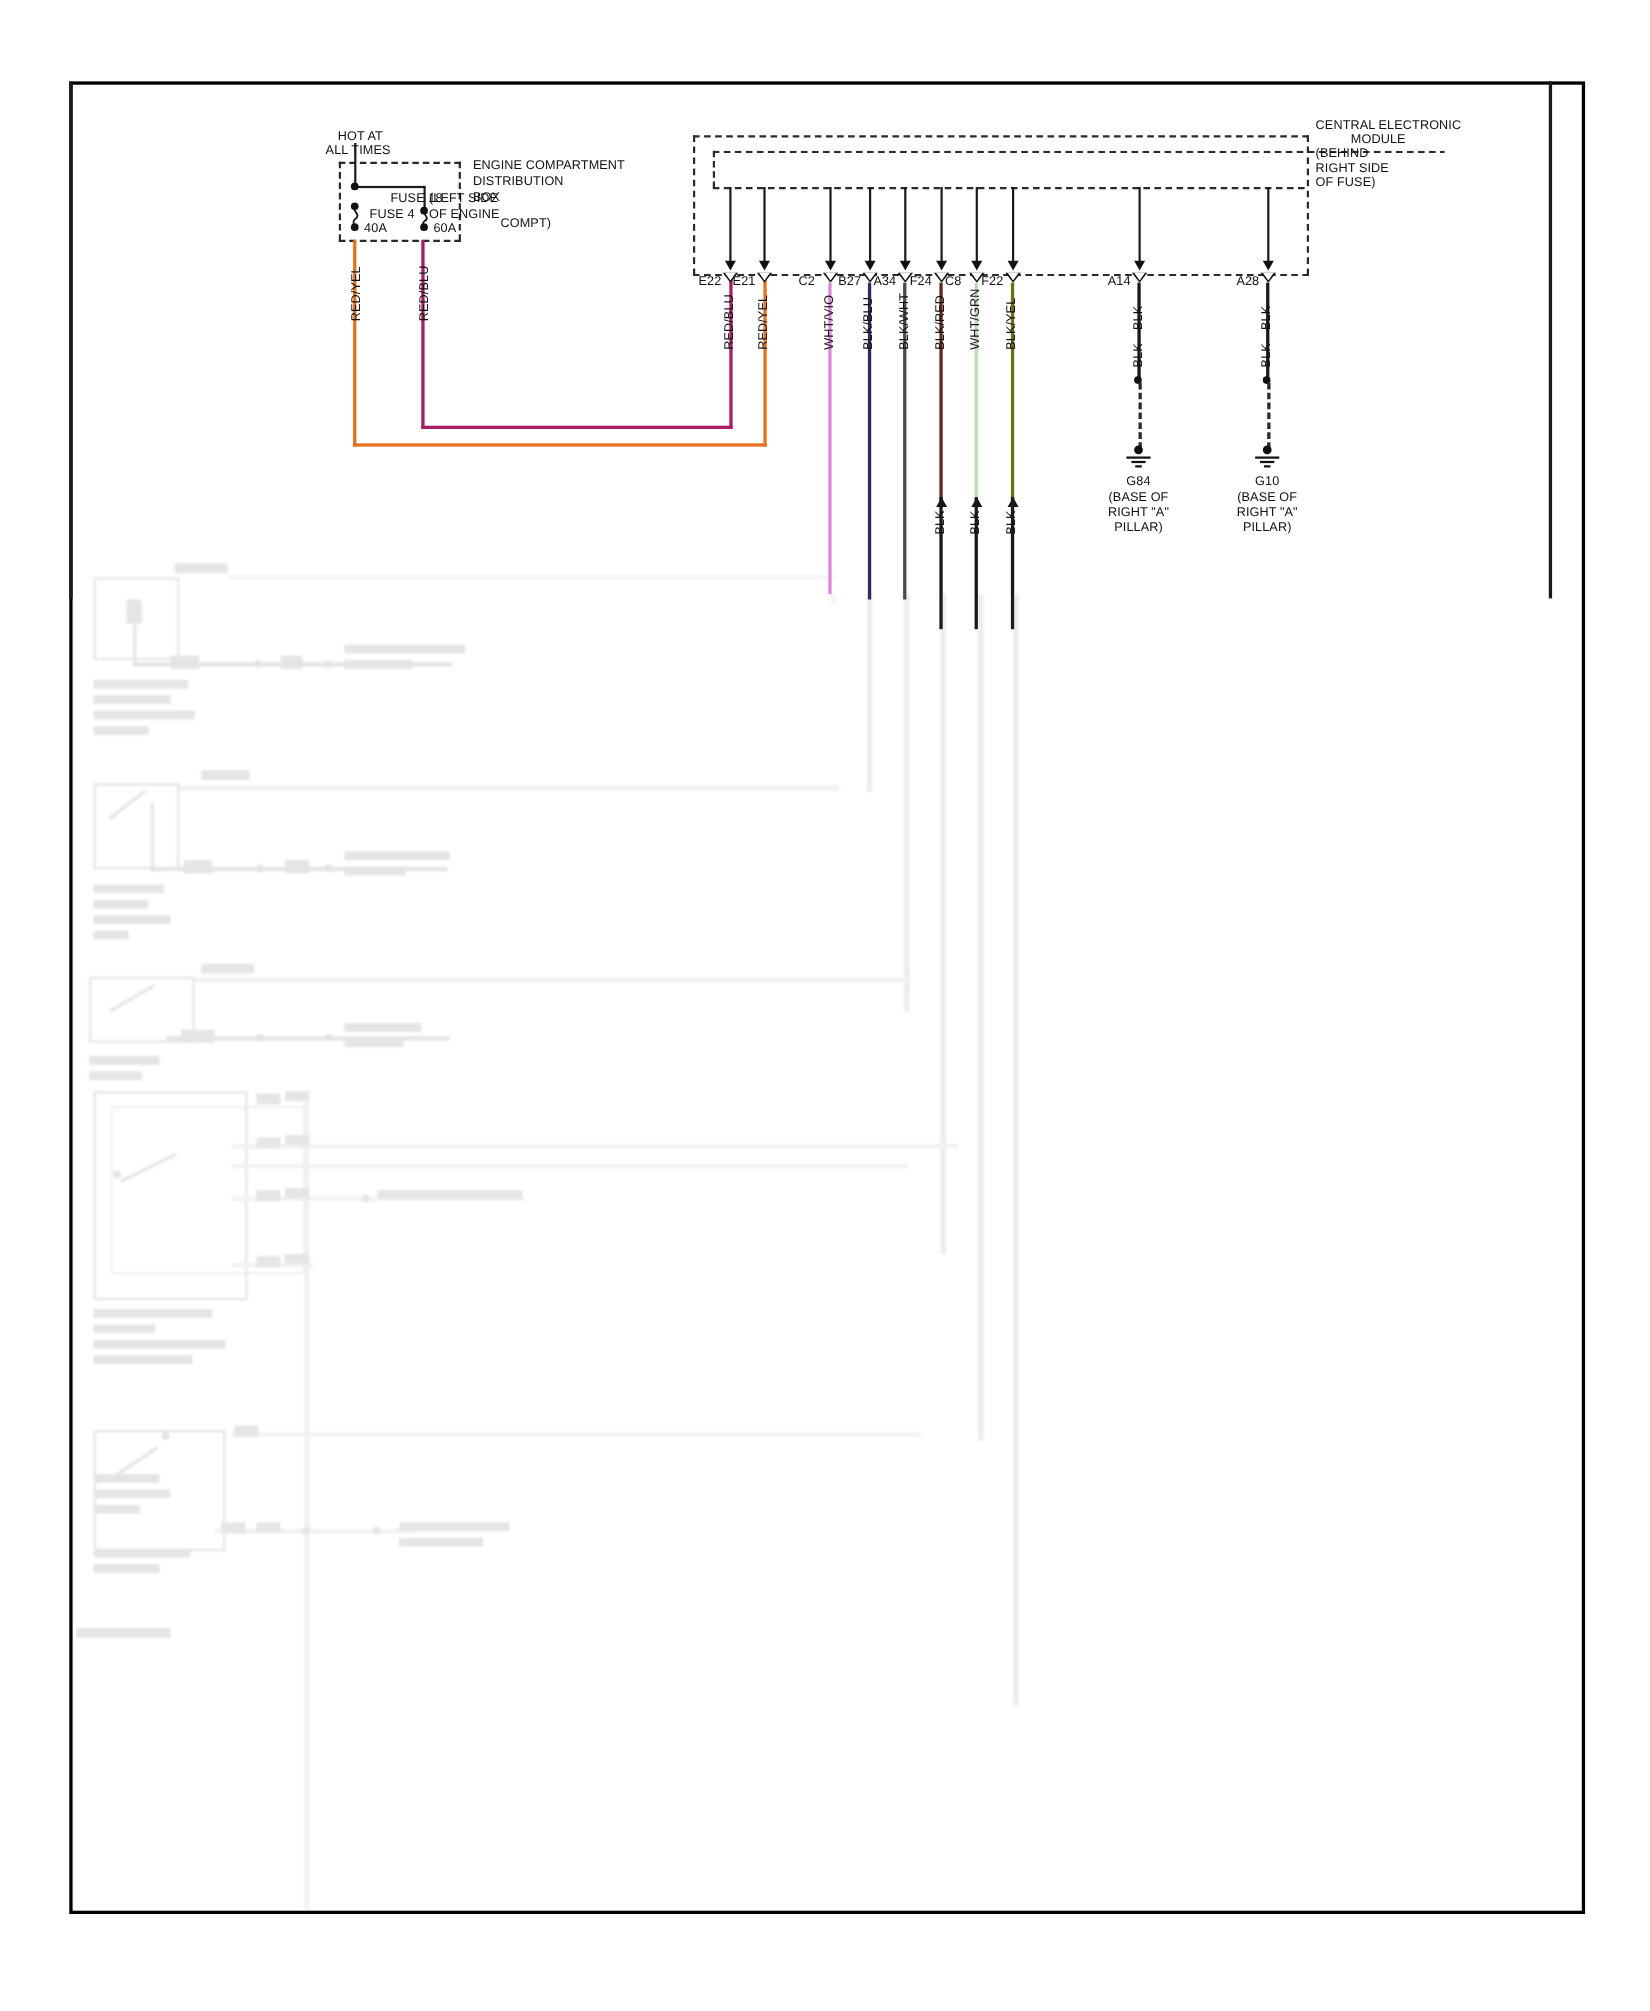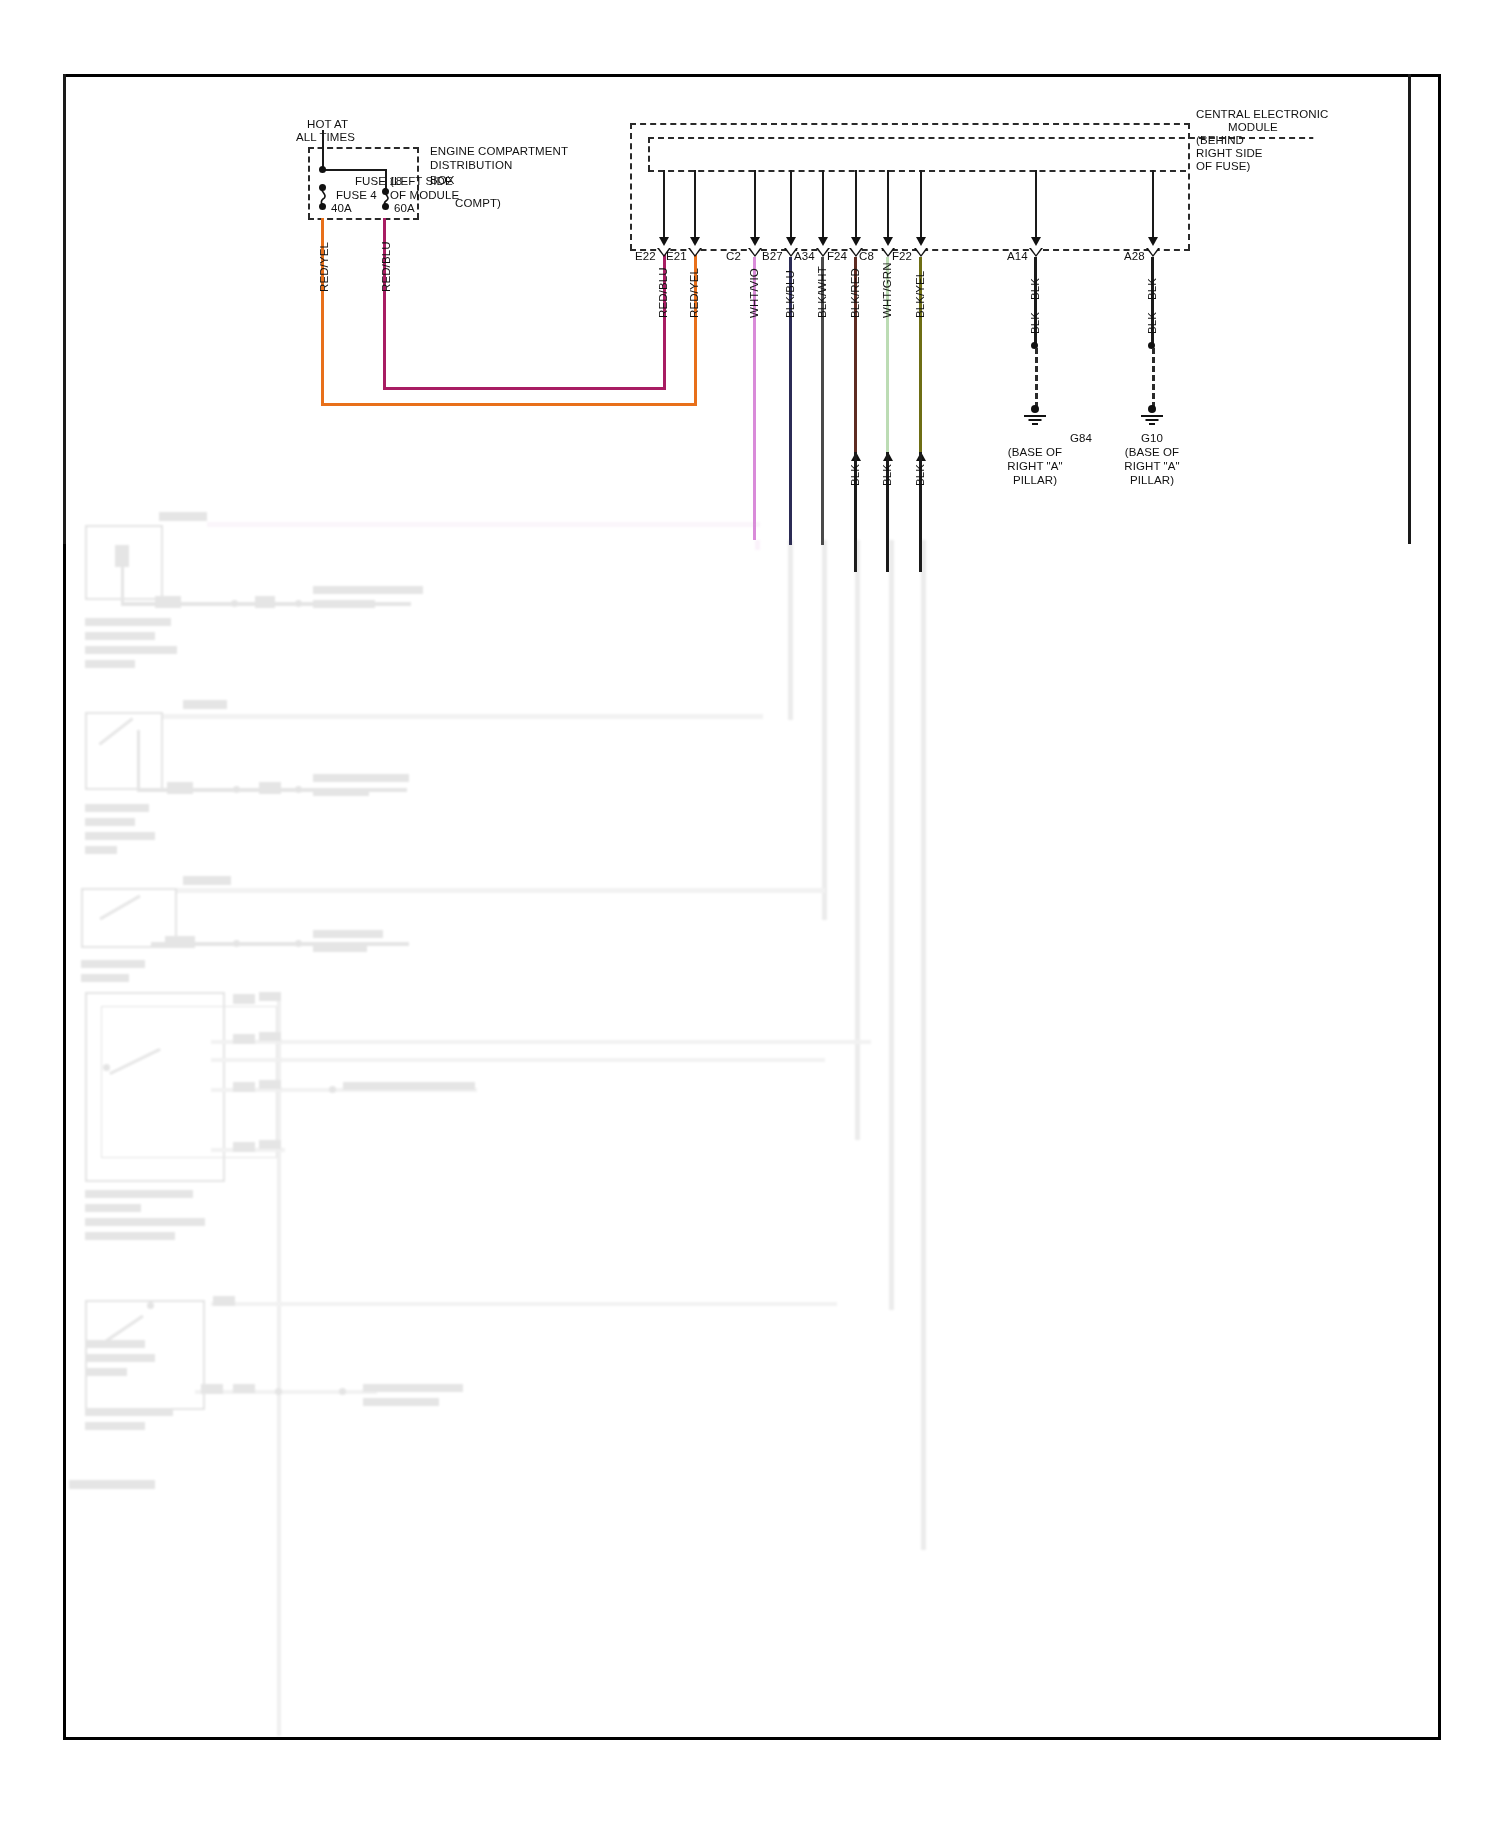--- a/index.html
+++ b/index.html
@@ -73,21 +73,21 @@
 
     <div class="txt" style="left:355px;top:175px;">FUSE 18</div>
     <div class="txt" style="left:336px;top:189px;">FUSE 4</div>
     <div class="txt" style="left:331px;top:202px;">40A</div>
     <div class="txt" style="left:394px;top:202px;">60A</div>
 
     <div class="txt" style="left:430px;top:145px;">ENGINE COMPARTMENT</div>
     <div class="txt" style="left:430px;top:159px;">DISTRIBUTION</div>
     <div class="txt" style="left:430px;top:174px;">BOX</div>
     <div class="txt" style="left:390px;top:175px;">(LEFT SIDE</div>
-    <div class="txt" style="left:390px;top:189px;">OF MODULE</div>
+    <div class="txt" style="left:390px;top:189px;">OF ENGINE</div>
     <div class="txt" style="left:455px;top:197px;">COMPT)</div>
 
     <div class="wire" style="left:321px;top:218px;width:3px;height:188px;background:#e8701a;"></div>
     <div class="wire" style="left:321px;top:403px;width:376px;height:3px;background:#e8701a;"></div>
     <div class="wire" style="left:694px;top:250px;width:3px;height:156px;background:#e8701a;"></div>
     <div class="txt vert" style="left:318px;top:292px;">RED/YEL</div>
 
     <div class="wire" style="left:383px;top:218px;width:3px;height:172px;background:#a81d63;"></div>
     <div class="wire" style="left:383px;top:387px;width:283px;height:3px;background:#a81d63;"></div>
     <div class="wire" style="left:663px;top:250px;width:3px;height:140px;background:#a81d63;"></div>
@@ -185,21 +185,21 @@
   <div id="ground-layer">
       <div class="dot" style="left: 1031px; top: 342px;"></div>
       <div class="dashV" style="left: 1035px; top: 348px; height: 60px; border-left-width: 3px;"></div>
       <div class="txt vert" style="left: 1029px; top: 334px;">BLK</div>
       <div class="gnd" style="left: 1023px; top: 405px; width: 24px; height: 16px;">
         <i style="top:0;width:8px;height:8px;border-radius:50%;"></i>
         <i style="top:10px;width:22px;height:2px;"></i>
         <i style="top:14px;width:13px;height:2px;"></i>
         <i style="top:18px;width:6px;height:2px;"></i>
       </div>
-      <div class="txt" style="left: 1035px; top: 432px; transform: translateX(-50%); margin-left: 46px;">G84</div>
+      <div class="txt" style="left: 1035px; top: 432px; transform: translateX(-50%);">G84</div>
       <div class="txt" style="left: 1035px; top: 446px; transform: translateX(-50%);">(BASE OF</div>
       <div class="txt" style="left: 1035px; top: 460px; transform: translateX(-50%);">RIGHT "A"</div>
       <div class="txt" style="left: 1035px; top: 474px; transform: translateX(-50%);">PILLAR)</div>
       <div class="dot" style="left: 1148px; top: 342px;"></div>
       <div class="dashV" style="left: 1152px; top: 348px; height: 60px; border-left-width: 3px;"></div>
       <div class="txt vert" style="left: 1146px; top: 334px;">BLK</div>
       <div class="gnd" style="left: 1140px; top: 405px; width: 24px; height: 16px;">
         <i style="top:0;width:8px;height:8px;border-radius:50%;"></i>
         <i style="top:10px;width:22px;height:2px;"></i>
         <i style="top:14px;width:13px;height:2px;"></i>

